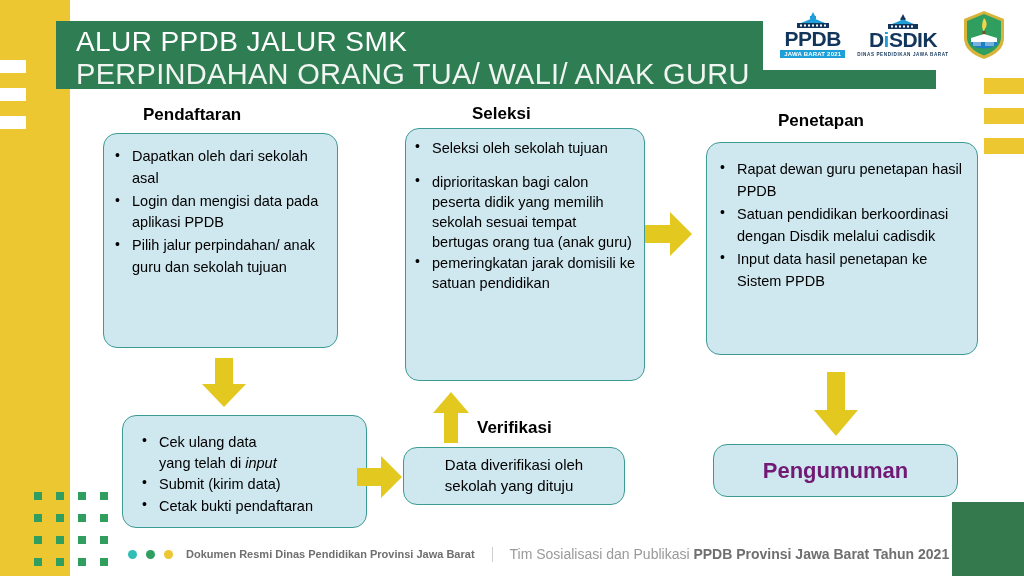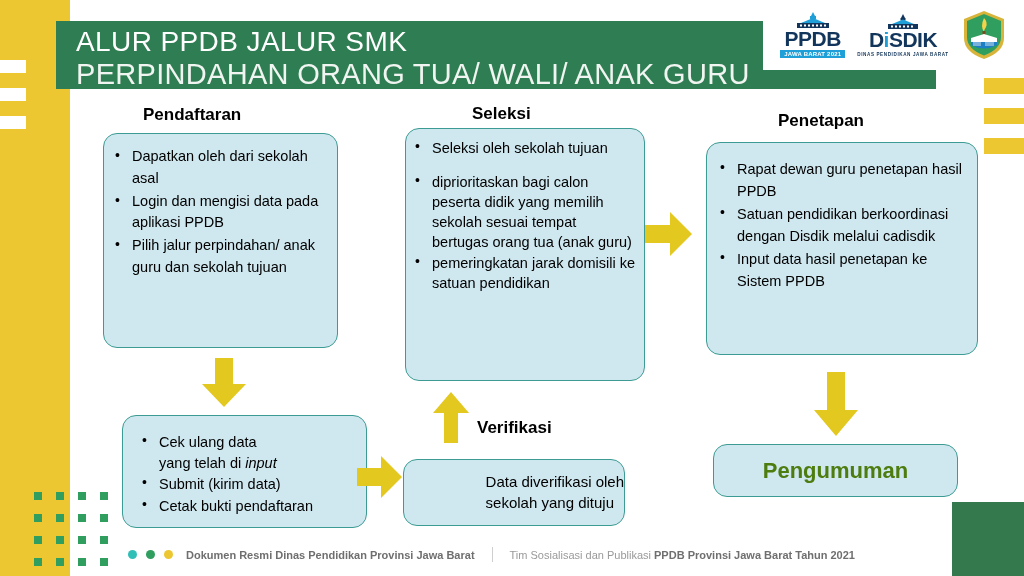--- a/index.html
+++ b/index.html
@@ -178,32 +178,32 @@
 
   
   #box-pendaftaran { left: 103px; top: 133px; width: 235px; height: 215px; padding: 12px 10px 0 6px; }
   #box-pendaftaran li { line-height: 1.5; }
   #box-seleksi { left: 405px; top: 128px; width: 240px; height: 253px; padding: 9px 8px 0 4px; }
   #box-penetapan { left: 706px; top: 142px; width: 272px; height: 213px; padding: 15px 8px 0 8px; }
   #box-penetapan li { line-height: 1.52; }
   #box-cek { left: 110px; top: 415px; width: 245px; height: 113px; padding: 16px 8px 0 14px; margin-left: 12px; }
   #box-cek li { line-height: 1.42; }
   #box-verifikasi {
-    left: 403px; top: 459px; width: 222px; height: 67px;
-    display: flex; align-items: center; justify-content: flex-end;
+    left: 403px; top: 447px; width: 222px; height: 58px;
+    display: flex; align-items: center; justify-content: center;
   }
   #box-verifikasi .vtext {
     font-size: 15px; color: #000; line-height: 1.38; text-align: left;
   }
   #box-pengumuman {
     left: 713px; top: 444px; width: 245px; height: 53px;
     display: flex; align-items: center; justify-content: center;
   }
   #box-pengumuman .ptext {
-    font-size: 22px; font-weight: bold; color: #4d7c0f;
+    font-size: 22px; font-weight: bold; color: #701a75;
   }
 
   
   .arrow { position: absolute; }
   .arrow svg { display: block; }
 
   
   .footer {
     position: absolute;
     left: 128px; bottom: 14px;
@@ -212,21 +212,21 @@
     gap: 9px;
     z-index: 4;
   }
   .fdot { width: 9px; height: 9px; border-radius: 50%; display: inline-block; }
   .footer-main {
     font-size: 11px; font-weight: bold; color: #6f6f6f;
     margin-left: 4px; white-space: nowrap;
   }
   .fsep { width: 1px; height: 15px; background: #cfcfcf; margin: 0 8px; }
   .footer-sub {
-    font-size: 11px; color: #9a9a9a; white-space: nowrap;
+    font-size: 14px; color: #9a9a9a; white-space: nowrap;
   }
   .footer-sub b { color: #6f6f6f; }
 </style>
 </head>
 <body>
 
 <div id="slide">
 
   <div class="left-bar">
     <div class="left-notch n1"></div>

